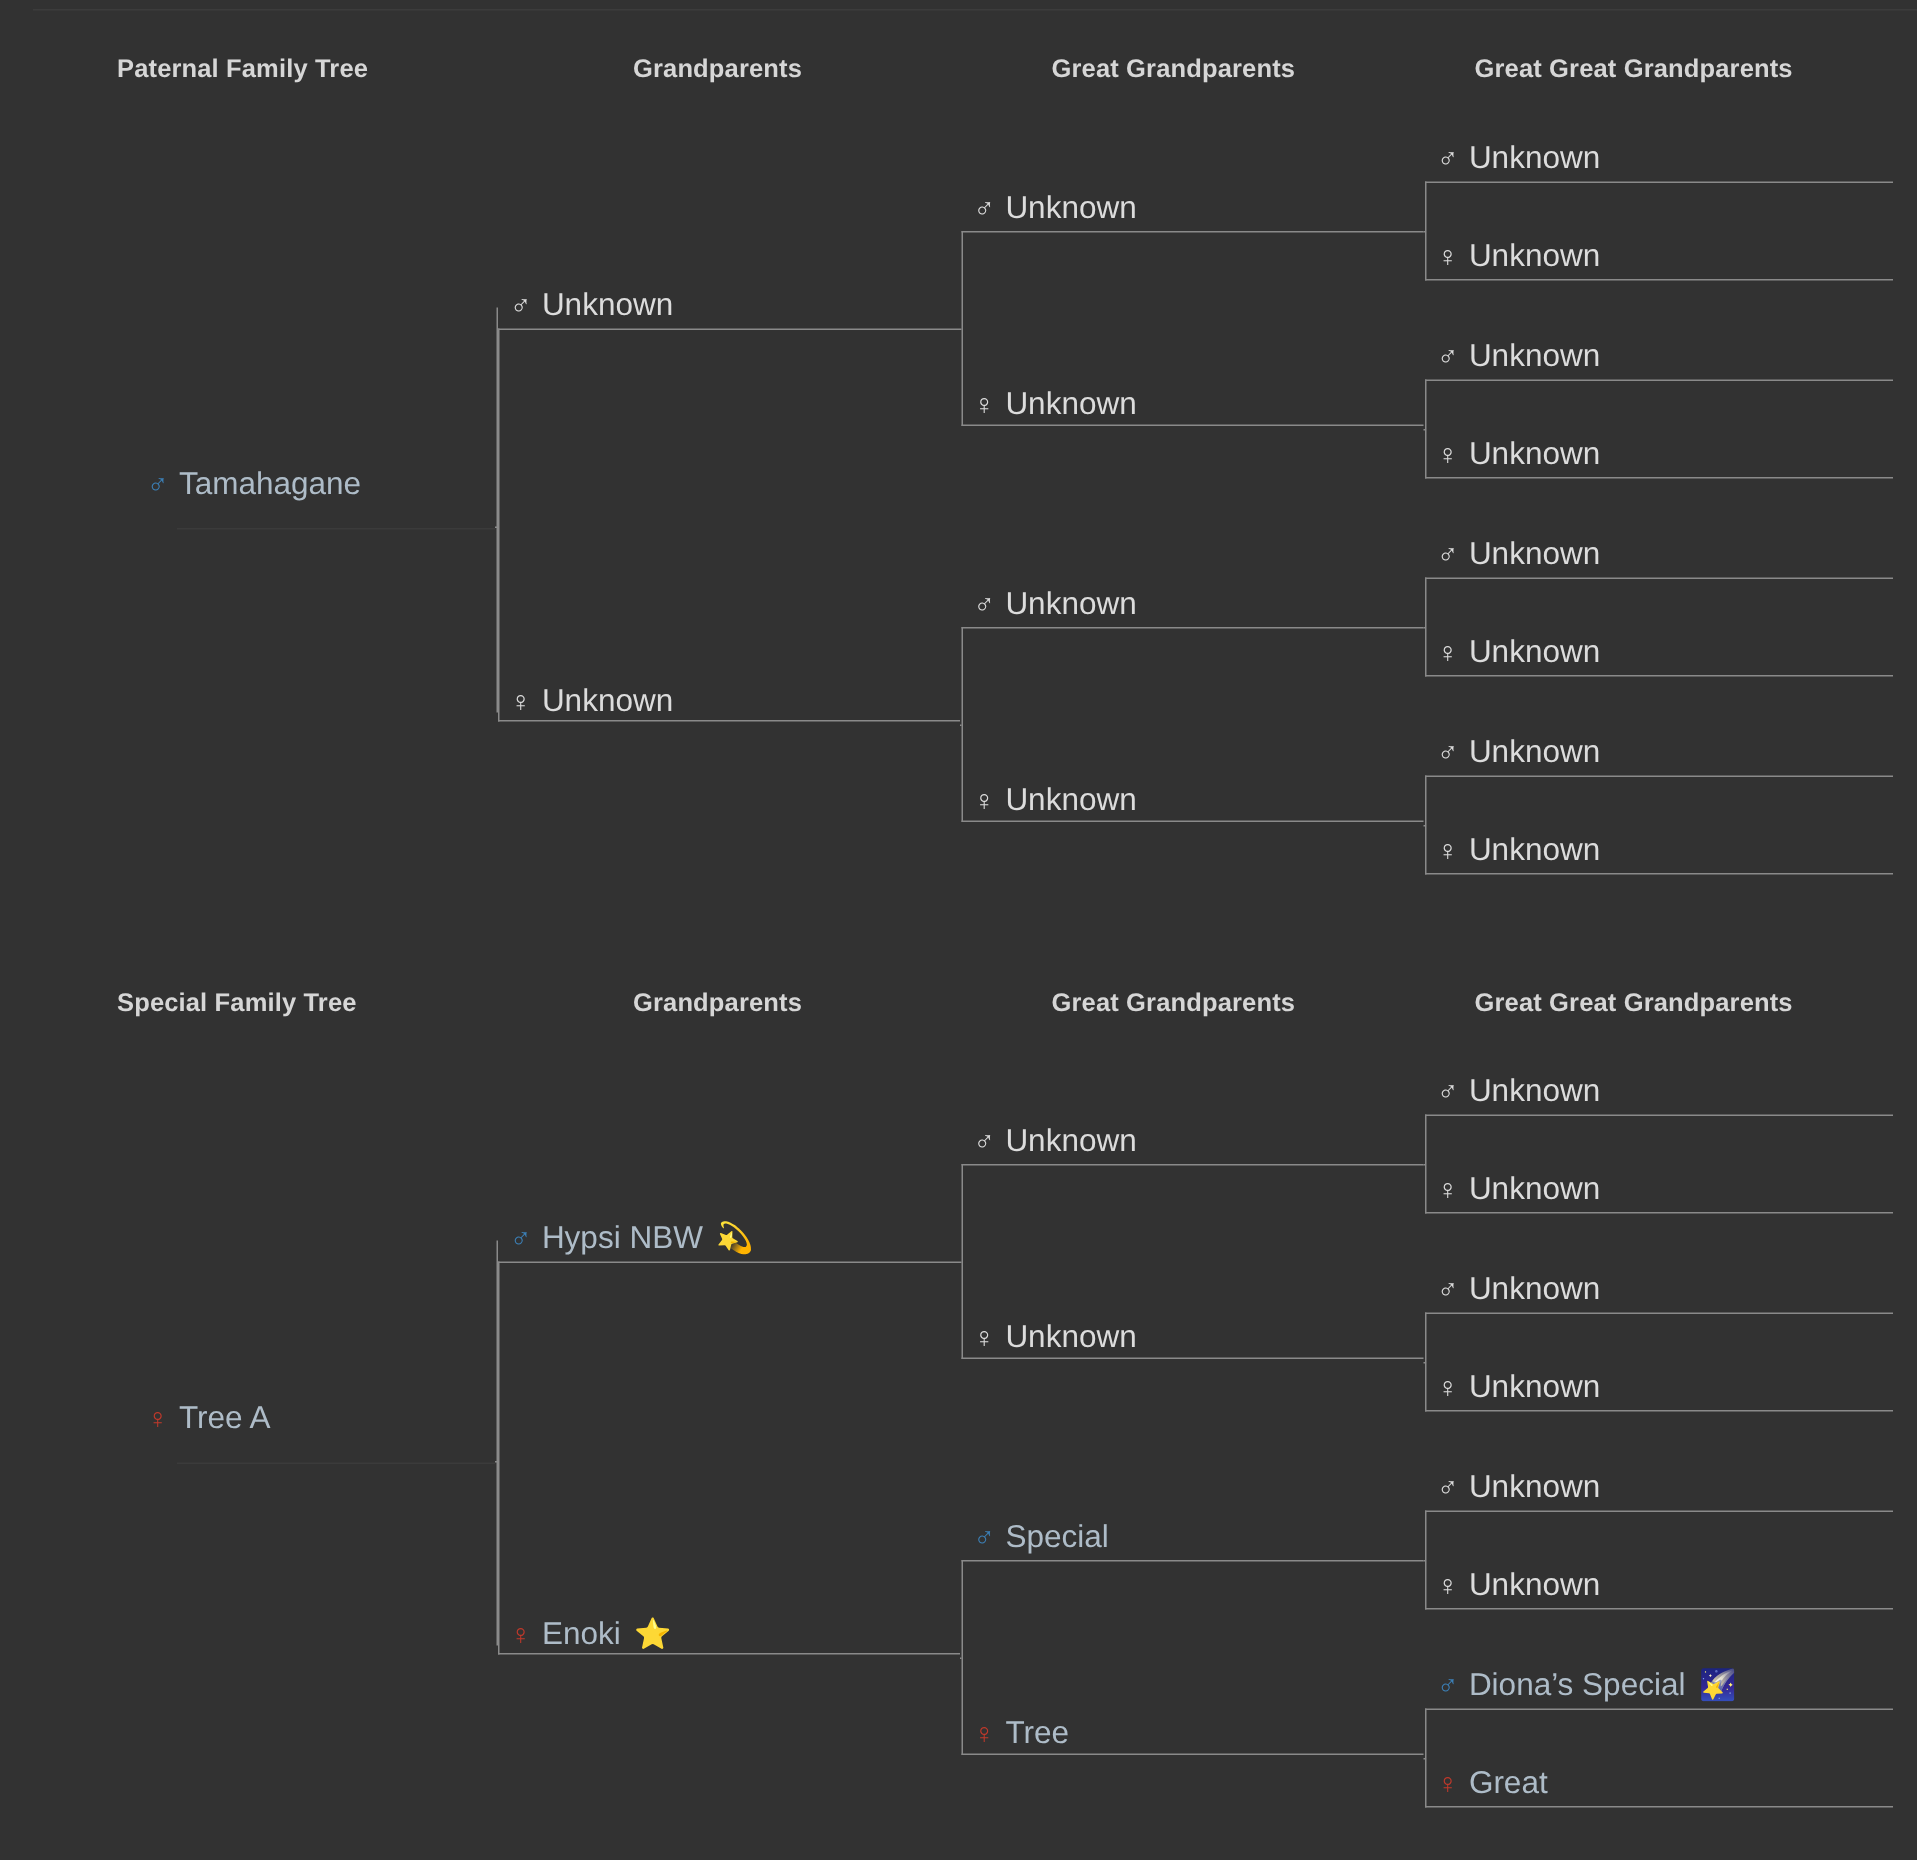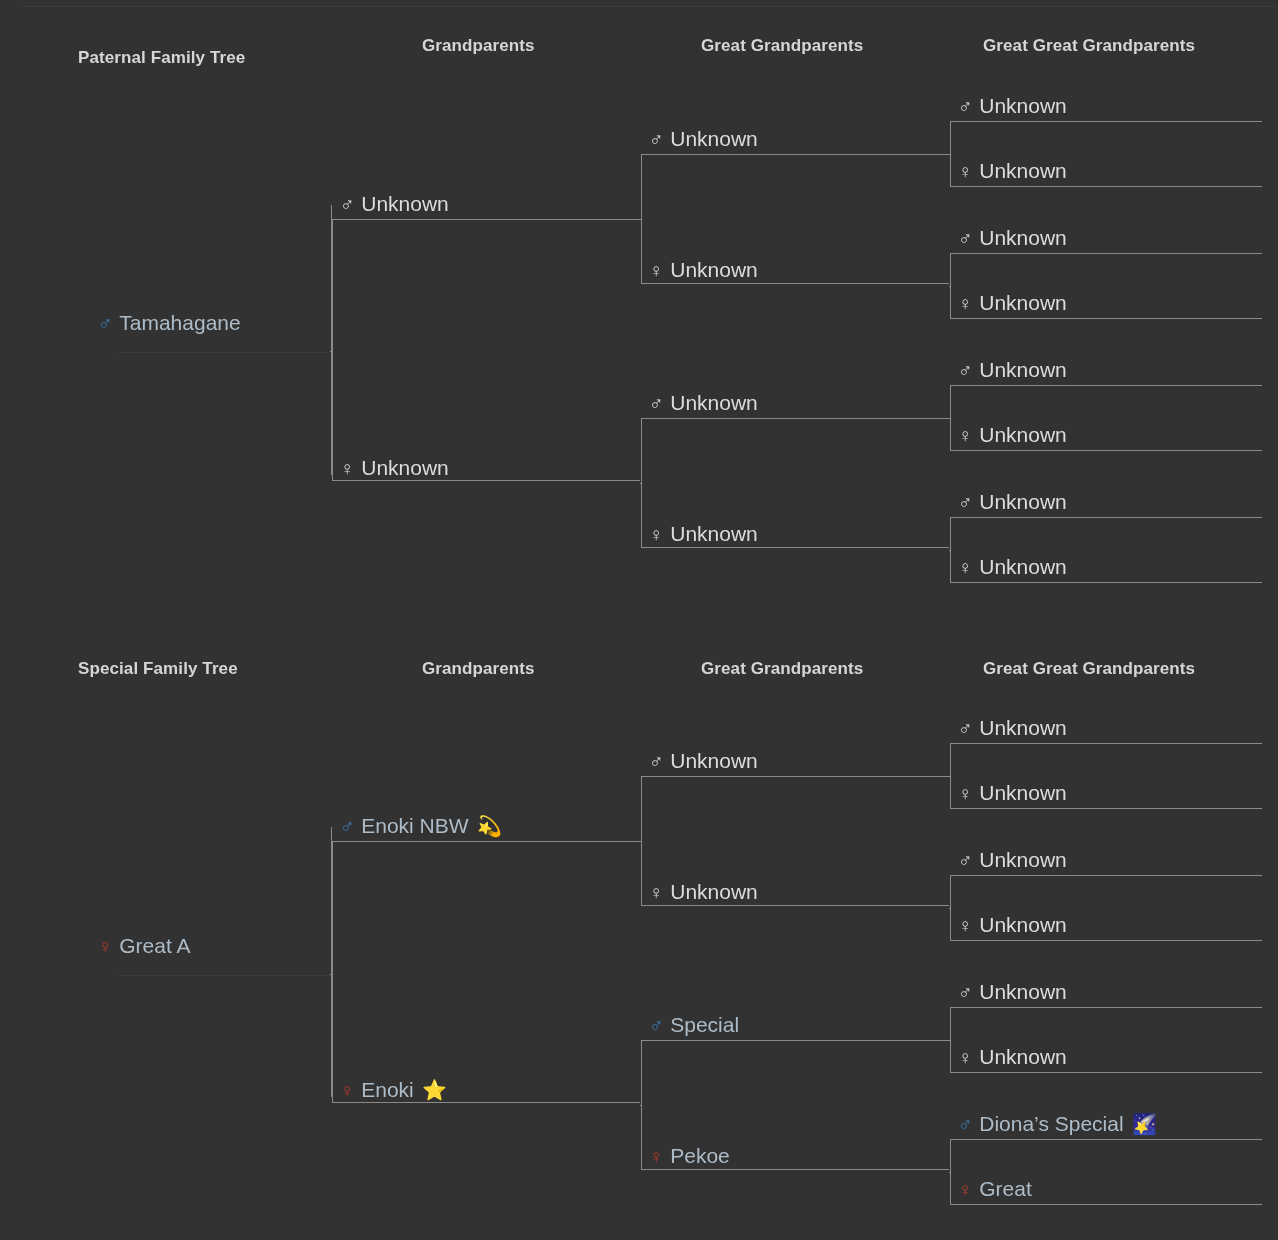--- a/index.html
+++ b/index.html
@@ -86,21 +86,21 @@
     position: absolute;
     width: 1px;
     background: #8a8a8a;
   }
 </style>
 </head>
 <body>
 
 <div id="root">
   <div class="top-rule"></div>
-<div class="col-head" style="left: 78px; top: 48px;">Paternal Family Tree</div>
+<div class="col-head" style="left: 78px; top: 36px;">Paternal Family Tree</div>
     <div class="col-head" style="left: 422px; top: 36px;">Grandparents</div>
     <div class="col-head" style="left: 701px; top: 36px;">Great Grandparents</div>
     <div class="col-head" style="left: 983px; top: 36px;">Great Great Grandparents</div>
     <div class="col-head" style="left: 78px; top: 659px;">Special Family Tree</div>
     <div class="col-head" style="left: 422px; top: 659px;">Grandparents</div>
     <div class="col-head" style="left: 701px; top: 659px;">Great Grandparents</div>
     <div class="col-head" style="left: 983px; top: 659px;">Great Great Grandparents</div>
     <div class="person" style="left: 98px; top: 310px;">
       <span class="sym m">♂</span>
       <span class="pname">Tamahagane</span>
@@ -172,29 +172,29 @@
     <div class="person unknown" style="left: 958px; top: 489px;">
       <span class="sym m">♂</span>
       <span class="pname">Unknown</span>
     </div>
     <div class="person unknown" style="left: 958px; top: 554px;">
       <span class="sym f">♀</span>
       <span class="pname">Unknown</span>
     </div>
     <div class="person" style="left: 98px; top: 933px;">
       <span class="sym f">♀</span>
-      <span class="pname">Great A</span>
+      <span class="pname">Tree A</span>
     </div>
     <div class="root-underline" style="left: 118px; top: 975px; width: 212px;"></div>
     <div class="root-riser" style="left: 331px; top: 827px; height: 270px;"></div>
     <div class="cbox" style="left: 332px; top: 841px; width: 308px; height: 262px;"></div>
     <div class="stub" style="left: 330px; top: 974px; width: 2px;"></div>
     <div class="person" style="left: 340px; top: 813px;">
       <span class="sym m">♂</span>
-      <span class="pname">Enoki NBW</span>
+      <span class="pname">Hypsi NBW</span>
       <span class="emoji">💫</span>
     </div>
     <div class="person" style="left: 340px; top: 1077px;">
       <span class="sym f">♀</span>
       <span class="pname">Enoki</span>
       <span class="emoji">⭐</span>
     </div>
     <div class="cbox" style="left: 641px; top: 776px; width: 308px; height: 130px;"></div>
     <div class="stub" style="left: 640px; top: 841px; width: 1px;"></div>
     <div class="person unknown" style="left: 649px; top: 748px;">
@@ -206,21 +206,21 @@
       <span class="pname">Unknown</span>
     </div>
     <div class="cbox" style="left: 641px; top: 1040px; width: 308px; height: 130px;"></div>
     <div class="stub" style="left: 640px; top: 1105px; width: 1px;"></div>
     <div class="person" style="left: 649px; top: 1012px;">
       <span class="sym m">♂</span>
       <span class="pname">Special</span>
     </div>
     <div class="person" style="left: 649px; top: 1143px;">
       <span class="sym f">♀</span>
-      <span class="pname">Pekoe</span>
+      <span class="pname">Tree</span>
     </div>
     <div class="cbox" style="left: 950px; top: 743px; width: 312px; height: 66px;"></div>
     <div class="stub" style="left: 949px; top: 776px; width: 1px;"></div>
     <div class="person unknown" style="left: 958px; top: 715px;">
       <span class="sym m">♂</span>
       <span class="pname">Unknown</span>
     </div>
     <div class="person unknown" style="left: 958px; top: 780px;">
       <span class="sym f">♀</span>
       <span class="pname">Unknown</span>

